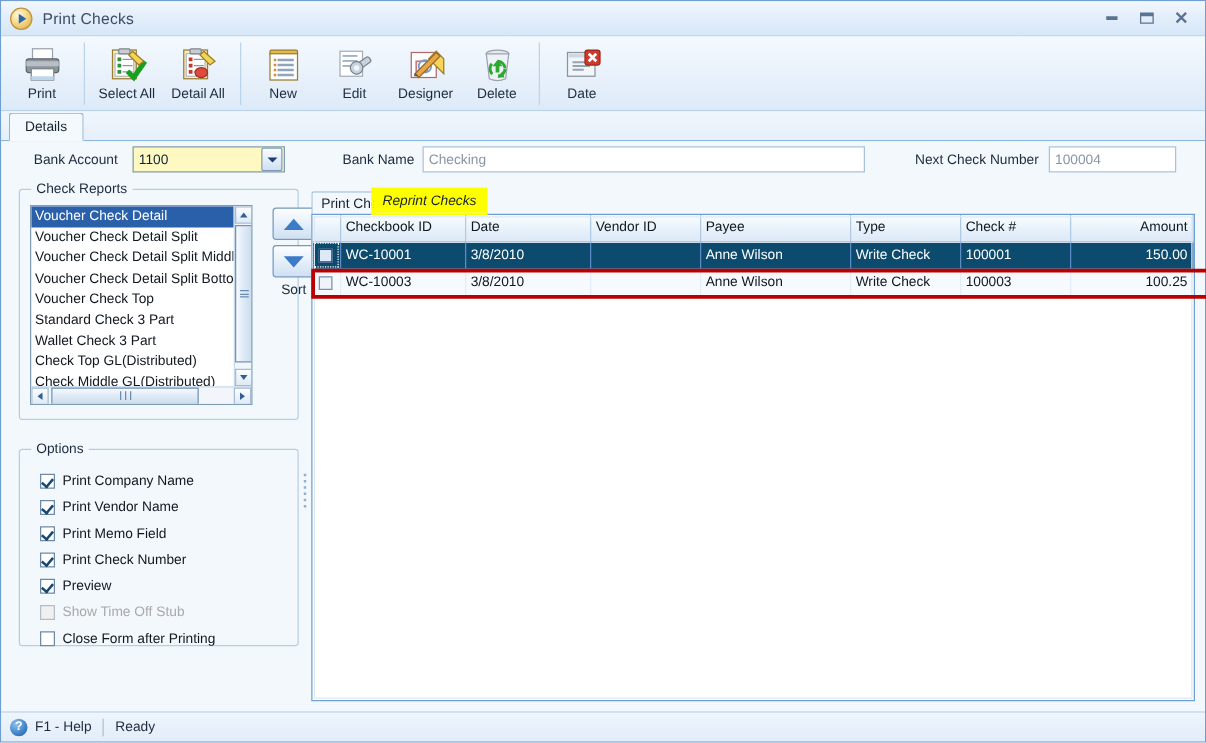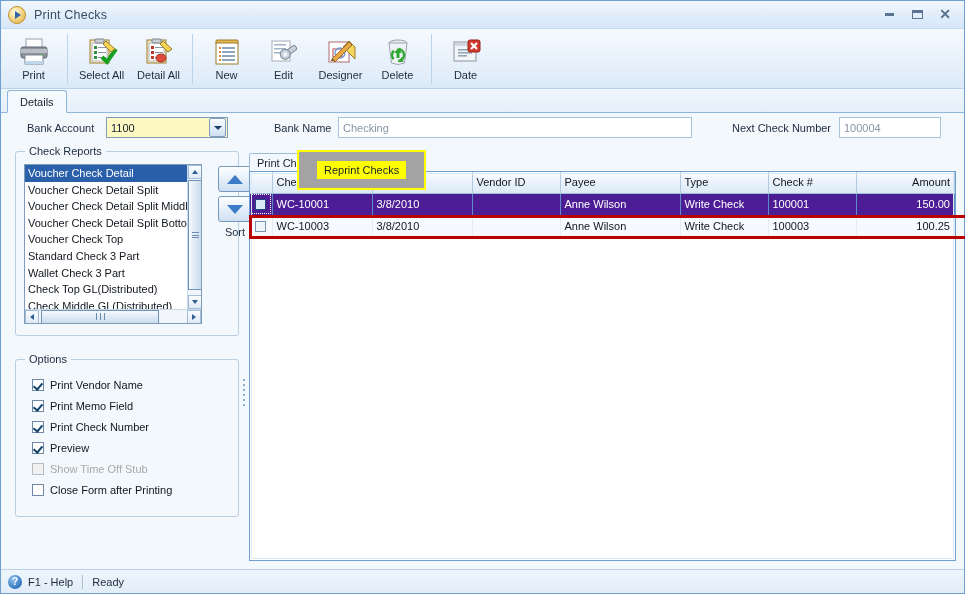--- a/index.html
+++ b/index.html
@@ -221,21 +221,21 @@
   #gridtabs { height:20px; display:flex; align-items:flex-end; position:relative; }
   .gtab {
     height:19px; padding:0 7px; display:flex; align-items:center;
     font-size:11px; color:#16232f;
     background:#f2f8fd; border:1px solid #9dbcd9; border-bottom:none;
     border-radius:2px 2px 0 0; position:relative; top:1px;
   }
   #hl-reprint {
     position:absolute; left:48px; top:-1px;
     border:2px solid #ffff00; background:#a3a3a3;
-    padding:18px; z-index:5; height:22px; display:flex; align-items:center;
+    padding:0; z-index:5; height:22px; display:flex; align-items:center;font-style:italic;
   }
   #hl-reprint .inner {
     height:18px; padding:0 7px; display:flex;align-items:center;
     font-size:11px;color:#16232f; background:#ffff00;
   }
 
   #gridframe {
     position:absolute; left:0; top:20px; right:0; bottom:0;
     background:#ffffff; border:1px solid #6f9fd0;
   }
@@ -252,21 +252,21 @@
     text-align:left; padding:0 4px; white-space:nowrap; overflow:hidden;margin-left:45px;
   }
   table#grid th.num { text-align:right; }
   table#grid th.selcol { padding:0; }
   table#grid td {
     height:22px; font-size:11px; color:#10171f;
     border-right:1px solid #e3edf7; border-bottom:1px solid #e3edf7;
     padding:0 4px; white-space:nowrap; overflow:hidden;
   }
   table#grid td.num { text-align:right;margin-left:19px; }
-  table#grid tr.sel td { background:#4c1d95; color:#ffffff; border-right-color:#5c8cc6; border-bottom-color:#5c8cc6;}
+  table#grid tr.sel td { background:#0c4a6e; color:#ffffff; border-right-color:#5c8cc6; border-bottom-color:#5c8cc6;}
   table#grid tr.alt td { background:#f6fafe; }
   td.selcol, th.selcol { padding:0; text-align:center; }
   .rowcbx {
     width:11px;height:11px;display:inline-block;vertical-align:middle;
     background:#eef4fa;border:1px solid #7a93ad;
   }
   tr.sel .rowcbx { background:#dce9f7; border-color:#22457a; }
   .focus-cell { outline:1px dotted #ffffff; outline-offset:-2px; }
 
   #hl-row2 {
@@ -550,20 +550,24 @@
           <div class="sortbtn">
               <div class="big-dn"></div>
             </div>
           <div id="sort-label">Sort</div>
         </div>
       </div>
 
       <div class="groupbox" id="gb-options">
         <div class="gb-title">Options</div>
         <div id="opt-list">
+          <div class="optrow">
+            <div class="cbx on"></div>
+            <div class="olbl">Print Company Name</div>
+          </div>
           <div class="optrow">
             <div class="cbx on"></div>
             <div class="olbl">Print Vendor Name</div>
           </div>
           <div class="optrow">
             <div class="cbx on"></div>
             <div class="olbl">Print Memo Field</div>
           </div>
           <div class="optrow">
             <div class="cbx on"></div>

